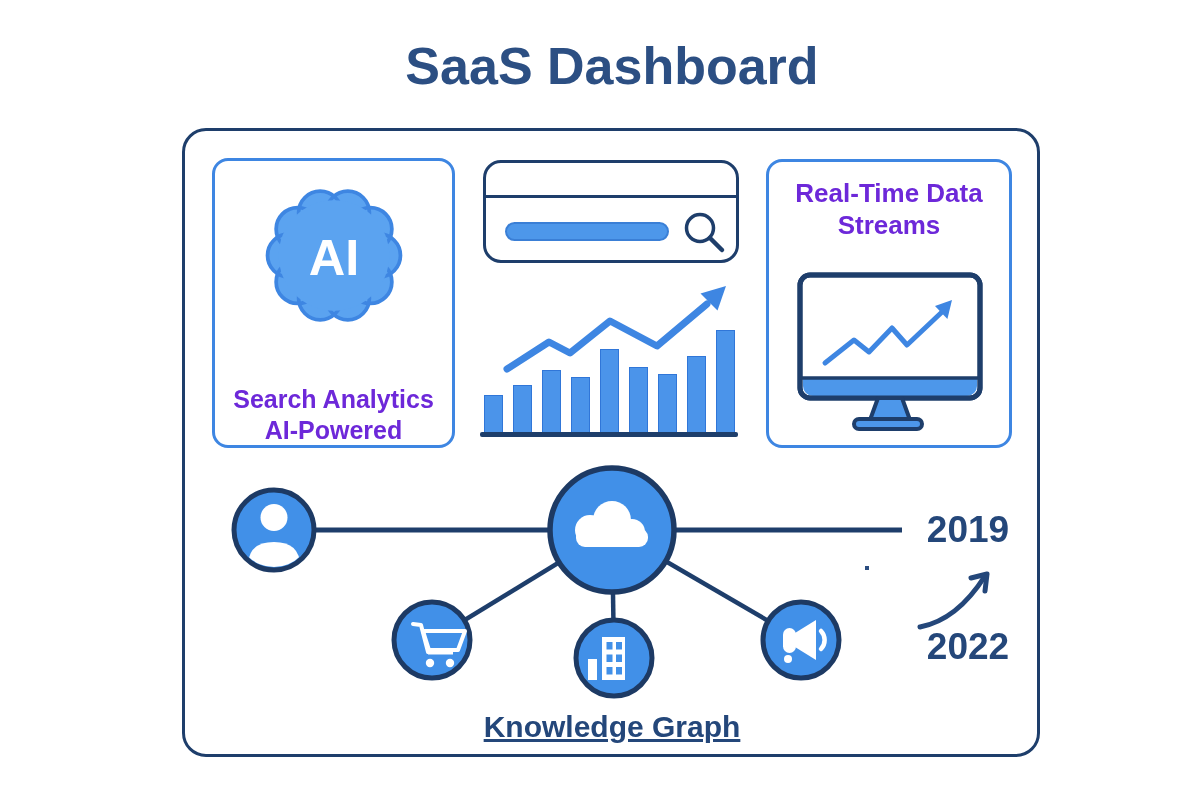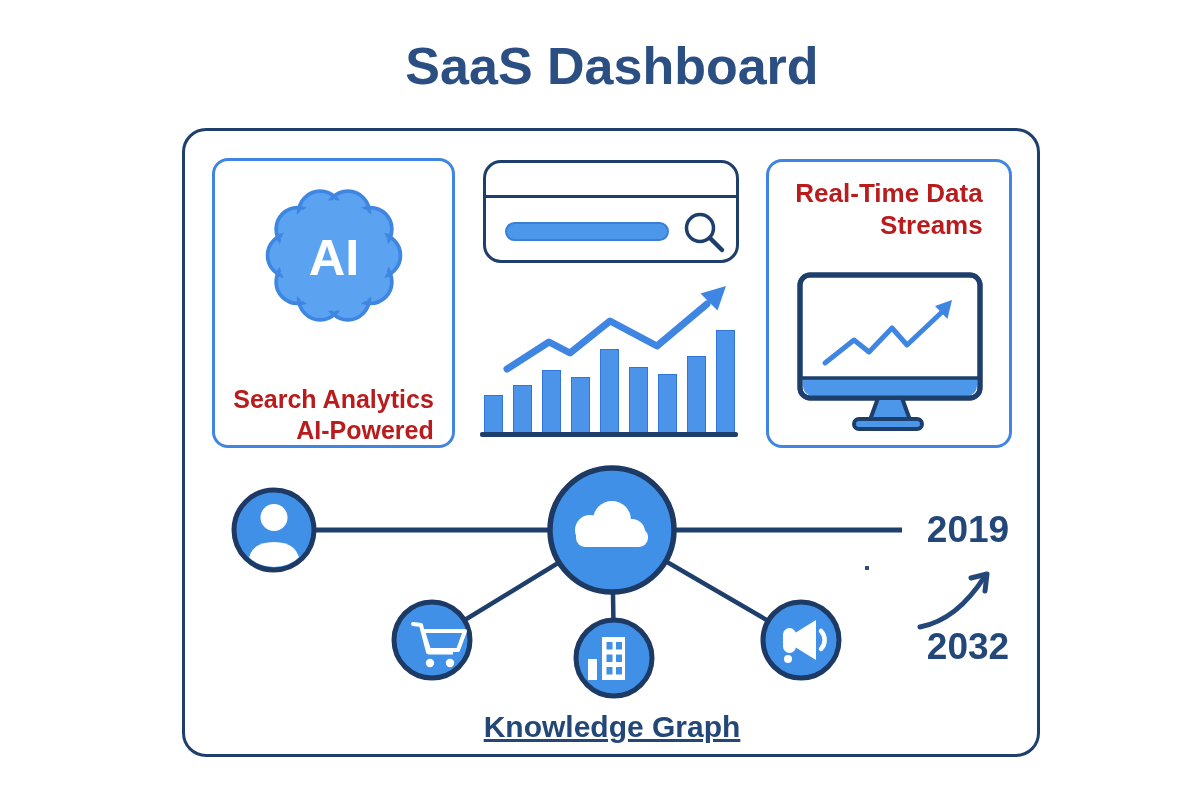--- a/index.html
+++ b/index.html
@@ -15,21 +15,21 @@
     position:absolute;left:170px;top:128px;width:858px;height:629px;
     border:3px solid #1e3e6b;border-radius:24px;box-sizing:border-box;background:#ffffff;
   }
   .card{
     position:absolute;border:3px solid #3e86e2;border-radius:16px;
     box-sizing:border-box;background:#ffffff;display:flex;flex-direction:column;align-items:center;
   }
   .card-ai{left:200px;top:158px;width:243px;height:290px;gap:48px;}
   .card-rt{left:754px;top:159px;width:246px;height:289px;padding-top:16px;}
   .card-label{
-    text-align:right;font-weight:bold;color:#b91c1c;font-size:25px;line-height:1.22;
+    text-align:center;font-weight:bold;color:#6d28d9;font-size:25px;line-height:1.22;
   }
   .card-rt .card-label{font-size:26px;}
   .brain-svg{margin-top:14px;}
   .search-panel{
     position:absolute;left:471px;top:160px;width:256px;height:103px;
     border:3px solid #1e3e6b;border-radius:18px;box-sizing:border-box;background:#ffffff;
   }
   .search-divider{position:absolute;left:0;top:32px;width:100%;height:3px;background:#1e3e6b;}
   .search-pill{
     position:absolute;left:19px;top:59px;width:164px;height:19px;border-radius:11px;
@@ -217,15 +217,15 @@
     <g>
       <path d="M738 187 Q775 180 803 136" fill="none" stroke="#24477a" stroke-width="5" stroke-linecap="round"></path>
       <path d="M805 134 L789 138 M805 134 L803 151" fill="none" stroke="#24477a" stroke-width="5" stroke-linecap="round"></path>
     </g>
 
     <rect x="683" y="126" width="4" height="4" fill="#2b4d80"></rect>
   </svg>
 
   <div class="kg-label">Knowledge Graph</div>
   <div class="year year-top">2019</div>
-  <div class="year year-bottom">2032</div>
+  <div class="year year-bottom">2022</div>
 
 </div>
 
 </body></html>

